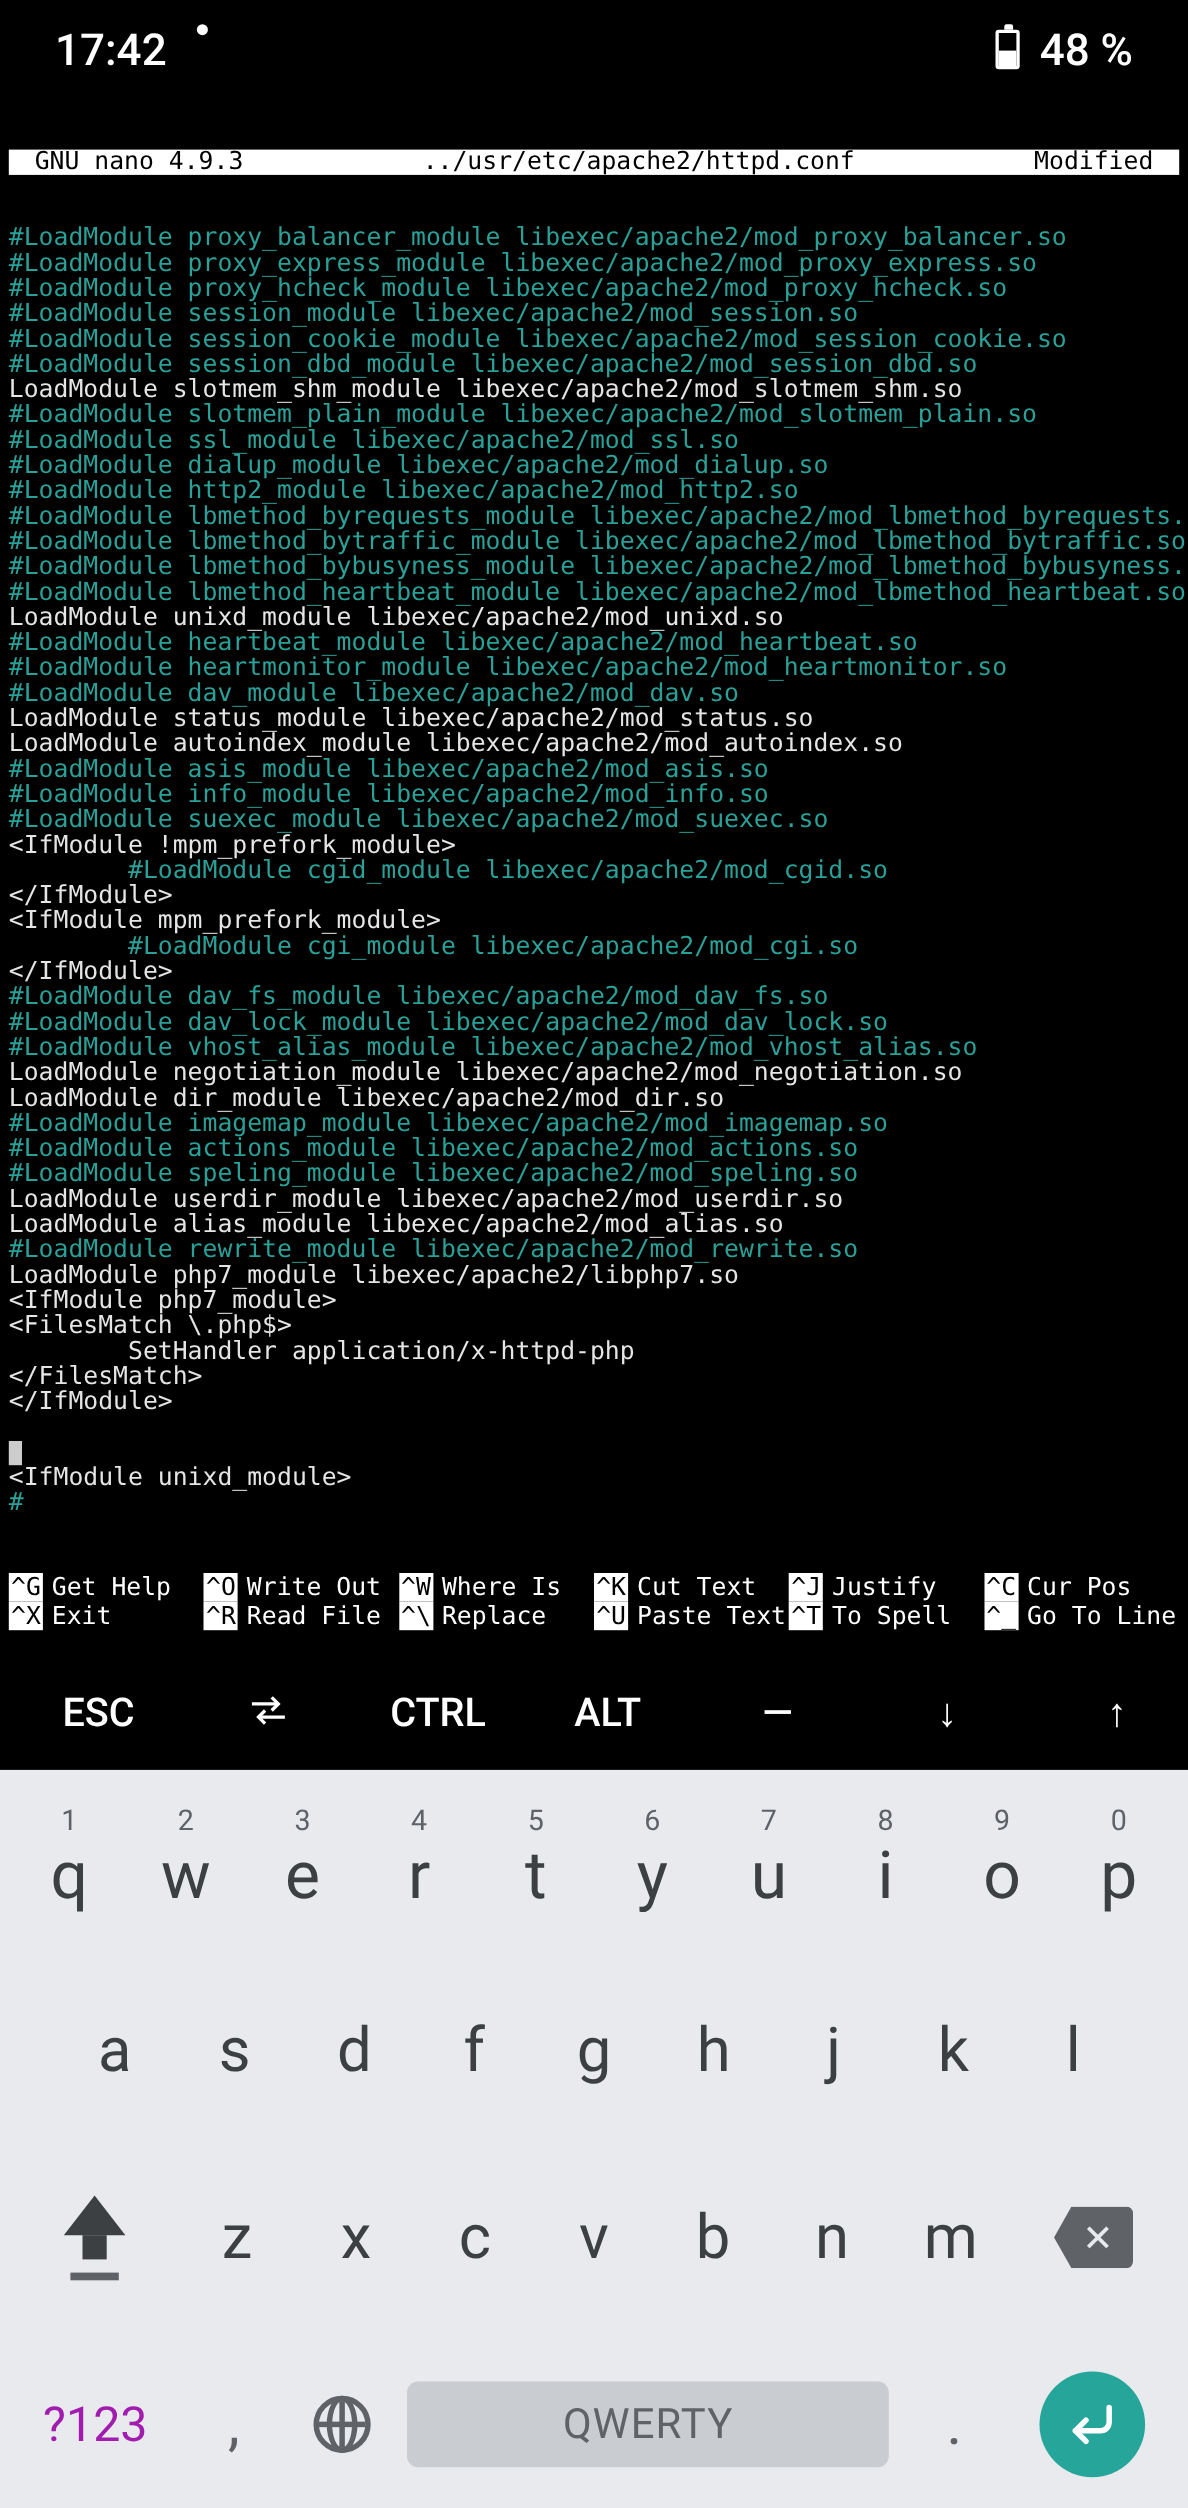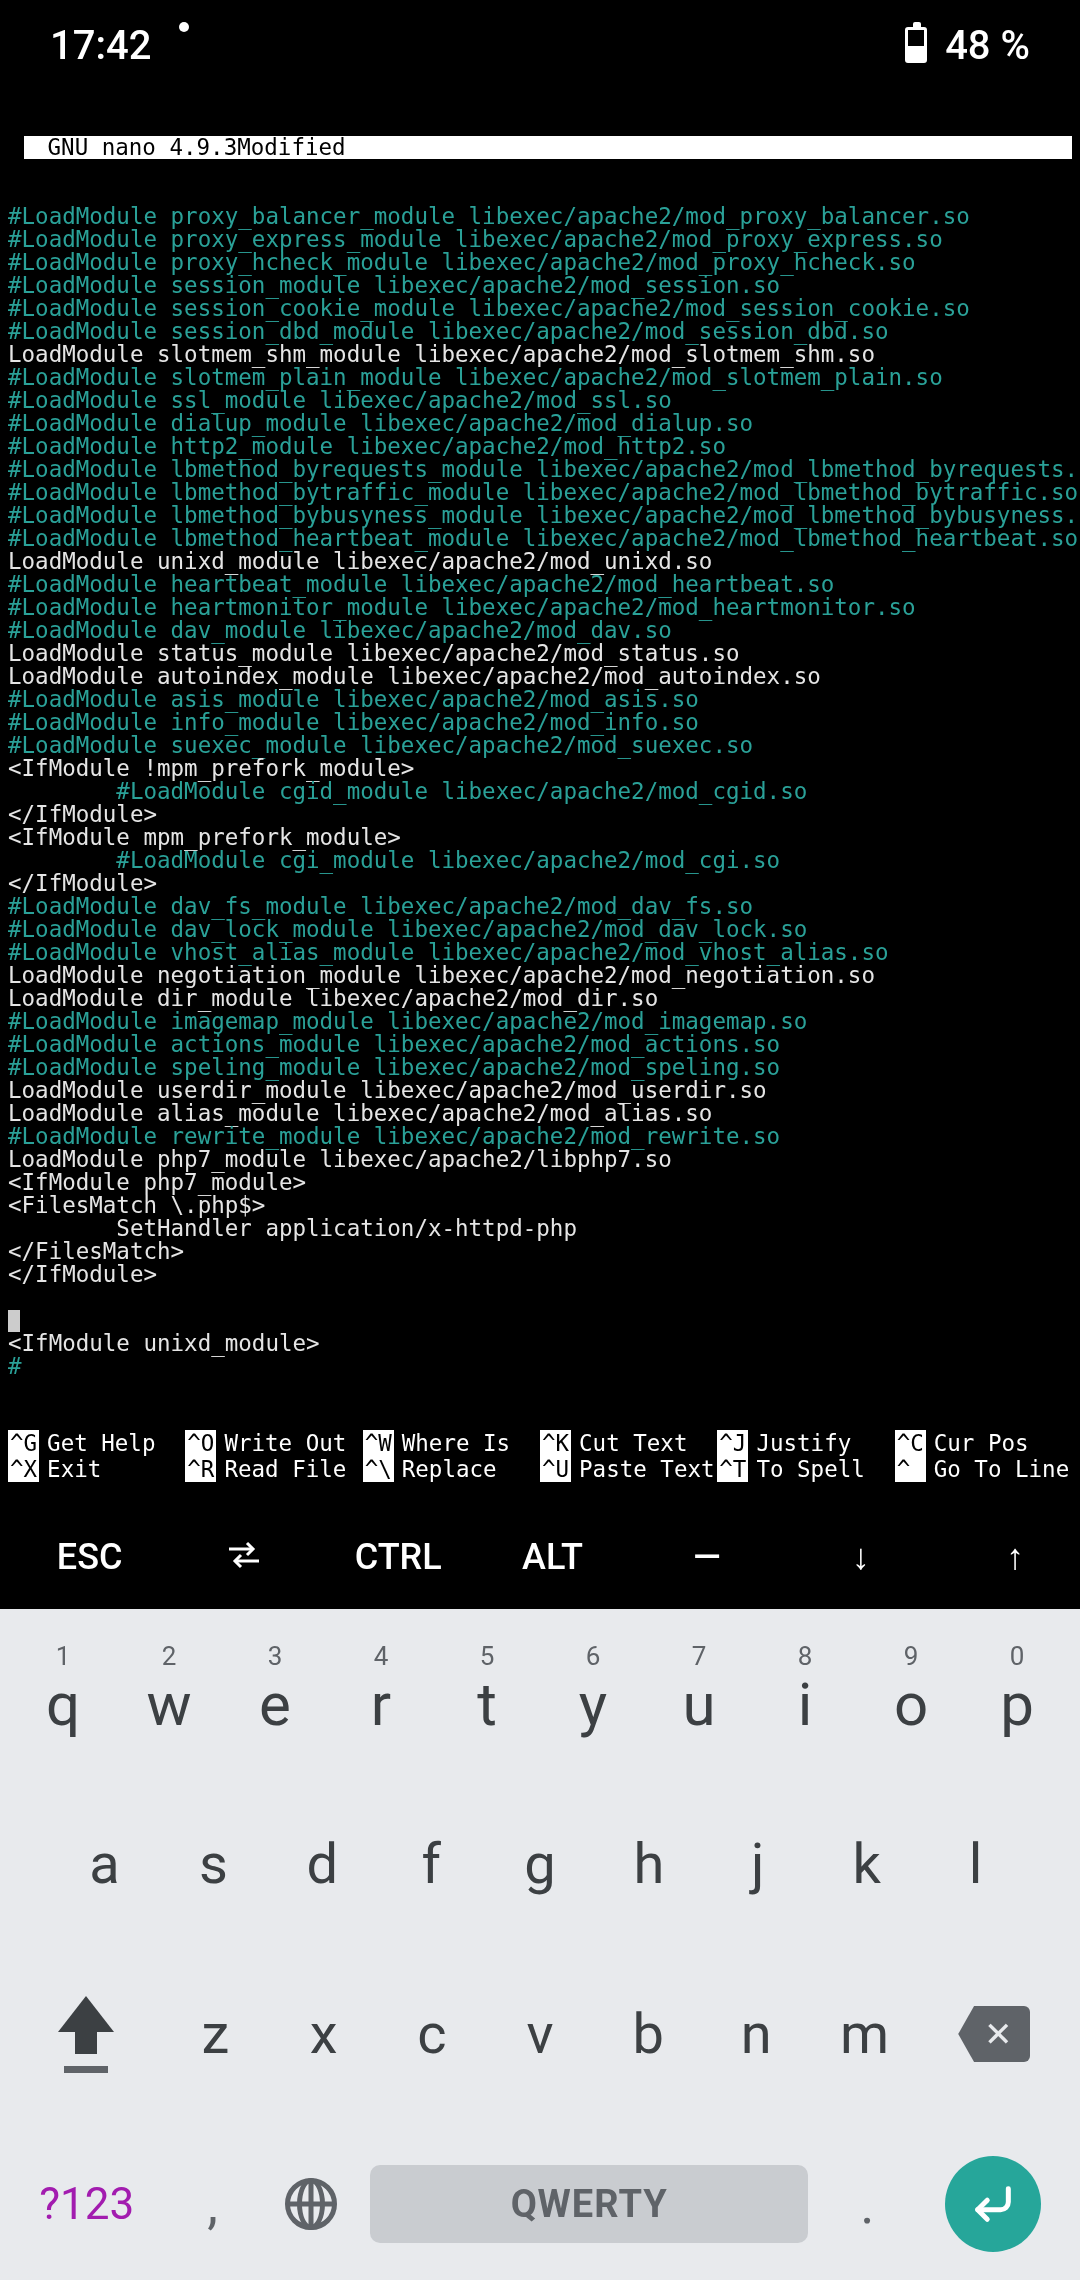--- a/index.html
+++ b/index.html
@@ -46,21 +46,20 @@
     margin: 0 8px;
     font-size: 22.5px;
     line-height: 23px;
     white-space: pre;
     letter-spacing: 0px;
   }
   .term-title {
     background: #fff;
     color: #000;
     display: flex;
-    margin-left: 16px;
   }
   .term-title .ttl-l { flex: 0 0 auto; padding-left: 10px; }
   .term-title .ttl-c { flex: 1; text-align: center; }
   .term-title .ttl-r { flex: 0 0 auto; padding-right: 10px; }
   .line { min-height: 23px; }
   .c-comment { color: #2aa198; }
   .c-plain { color: #e5e5e5; }
   .cursor {
     display: inline-block;
     width: 12px; height: 22px;
@@ -160,21 +159,20 @@
   .space-bar {
     flex: 4;
     height: 78px;
     background: #c9ccd0;
     border-radius: 10px;
     margin: 0 10px;
     display:flex;align-items:center;justify-content:center;
     font-size: 38px;
     color:#5f6368;
     letter-spacing: 1px;
-    font-weight: bold;
   }
   .enter-key {
     flex: 1.4;
     display:flex;align-items:center;justify-content:center;
   }
   .enter-circ {
     width: 96px; height: 96px; background:#26a69a; border-radius:50%;
     display:flex;align-items:center;justify-content:center;
     color:#fff;
   }
@@ -208,20 +206,21 @@
   </div>
   <div class="status-right">
     <span class="battery-ico"></span>
     <span>48 %</span>
   </div>
 </div>
 
 <div class="terminal">
   <div class="term-title">
     <span class="ttl-l"> GNU nano 4.9.3</span>
+    <span class="ttl-c">../usr/etc/apache2/httpd.conf</span>
     <span class="ttl-r">Modified </span>
   </div>
   <div id="term-body"><div class="line c-comment">#LoadModule proxy_balancer_module libexec/apache2/mod_proxy_balancer.so</div><div class="line c-comment">#LoadModule proxy_express_module libexec/apache2/mod_proxy_express.so</div><div class="line c-comment">#LoadModule proxy_hcheck_module libexec/apache2/mod_proxy_hcheck.so</div><div class="line c-comment">#LoadModule session_module libexec/apache2/mod_session.so</div><div class="line c-comment">#LoadModule session_cookie_module libexec/apache2/mod_session_cookie.so</div><div class="line c-comment">#LoadModule session_dbd_module libexec/apache2/mod_session_dbd.so</div><div class="line c-plain">LoadModule slotmem_shm_module libexec/apache2/mod_slotmem_shm.so</div><div class="line c-comment">#LoadModule slotmem_plain_module libexec/apache2/mod_slotmem_plain.so</div><div class="line c-comment">#LoadModule ssl_module libexec/apache2/mod_ssl.so</div><div class="line c-comment">#LoadModule dialup_module libexec/apache2/mod_dialup.so</div><div class="line c-comment">#LoadModule http2_module libexec/apache2/mod_http2.so</div><div class="line c-comment">#LoadModule lbmethod_byrequests_module libexec/apache2/mod_lbmethod_byrequests.so</div><div class="line c-comment">#LoadModule lbmethod_bytraffic_module libexec/apache2/mod_lbmethod_bytraffic.so</div><div class="line c-comment">#LoadModule lbmethod_bybusyness_module libexec/apache2/mod_lbmethod_bybusyness.so</div><div class="line c-comment">#LoadModule lbmethod_heartbeat_module libexec/apache2/mod_lbmethod_heartbeat.so</div><div class="line c-plain">LoadModule unixd_module libexec/apache2/mod_unixd.so</div><div class="line c-comment">#LoadModule heartbeat_module libexec/apache2/mod_heartbeat.so</div><div class="line c-comment">#LoadModule heartmonitor_module libexec/apache2/mod_heartmonitor.so</div><div class="line c-comment">#LoadModule dav_module libexec/apache2/mod_dav.so</div><div class="line c-plain">LoadModule status_module libexec/apache2/mod_status.so</div><div class="line c-plain">LoadModule autoindex_module libexec/apache2/mod_autoindex.so</div><div class="line c-comment">#LoadModule asis_module libexec/apache2/mod_asis.so</div><div class="line c-comment">#LoadModule info_module libexec/apache2/mod_info.so</div><div class="line c-comment">#LoadModule suexec_module libexec/apache2/mod_suexec.so</div><div class="line c-plain">&lt;IfModule !mpm_prefork_module&gt;</div><div class="line c-comment">        #LoadModule cgid_module libexec/apache2/mod_cgid.so</div><div class="line c-plain">&lt;/IfModule&gt;</div><div class="line c-plain">&lt;IfModule mpm_prefork_module&gt;</div><div class="line c-comment">        #LoadModule cgi_module libexec/apache2/mod_cgi.so</div><div class="line c-plain">&lt;/IfModule&gt;</div><div class="line c-comment">#LoadModule dav_fs_module libexec/apache2/mod_dav_fs.so</div><div class="line c-comment">#LoadModule dav_lock_module libexec/apache2/mod_dav_lock.so</div><div class="line c-comment">#LoadModule vhost_alias_module libexec/apache2/mod_vhost_alias.so</div><div class="line c-plain">LoadModule negotiation_module libexec/apache2/mod_negotiation.so</div><div class="line c-plain">LoadModule dir_module libexec/apache2/mod_dir.so</div><div class="line c-comment">#LoadModule imagemap_module libexec/apache2/mod_imagemap.so</div><div class="line c-comment">#LoadModule actions_module libexec/apache2/mod_actions.so</div><div class="line c-comment">#LoadModule speling_module libexec/apache2/mod_speling.so</div><div class="line c-plain">LoadModule userdir_module libexec/apache2/mod_userdir.so</div><div class="line c-plain">LoadModule alias_module libexec/apache2/mod_alias.so</div><div class="line c-comment">#LoadModule rewrite_module libexec/apache2/mod_rewrite.so</div><div class="line c-plain">LoadModule php7_module libexec/apache2/libphp7.so</div><div class="line c-plain">&lt;IfModule php7_module&gt;</div><div class="line c-plain">&lt;FilesMatch \.php$&gt;</div><div class="line c-plain">        SetHandler application/x-httpd-php</div><div class="line c-plain">&lt;/FilesMatch&gt;</div><div class="line c-plain">&lt;/IfModule&gt;</div><div class="line c-plain"></div><div class="line c-plain"><span class="cursor"></span></div><div class="line c-plain">&lt;IfModule unixd_module&gt;</div><div class="line c-comment">#</div></div>
   <div class="nano-help">
     <div class="help-row" id="help-row-1"><div class="help-item"><span class="help-key">^G</span><span>Get Help</span></div><div class="help-item"><span class="help-key">^O</span><span>Write Out</span></div><div class="help-item"><span class="help-key">^W</span><span>Where Is</span></div><div class="help-item"><span class="help-key">^K</span><span>Cut Text</span></div><div class="help-item"><span class="help-key">^J</span><span>Justify</span></div><div class="help-item"><span class="help-key">^C</span><span>Cur Pos</span></div></div>
     <div class="help-row" id="help-row-2"><div class="help-item"><span class="help-key">^X</span><span>Exit</span></div><div class="help-item"><span class="help-key">^R</span><span>Read File</span></div><div class="help-item"><span class="help-key">^\</span><span>Replace</span></div><div class="help-item"><span class="help-key">^U</span><span>Paste Text</span></div><div class="help-item"><span class="help-key">^T</span><span>To Spell</span></div><div class="help-item"><span class="help-key">^_</span><span>Go To Line</span></div></div>
   </div>
 </div>
 
 <div class="extra-keys" id="extra-keys">

